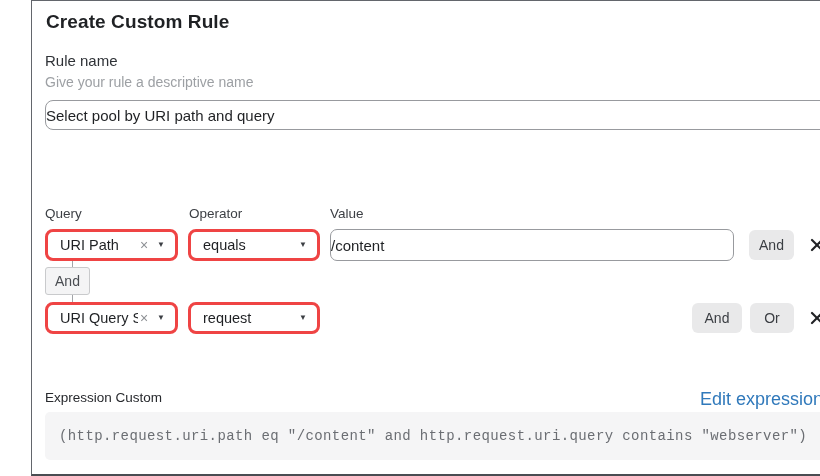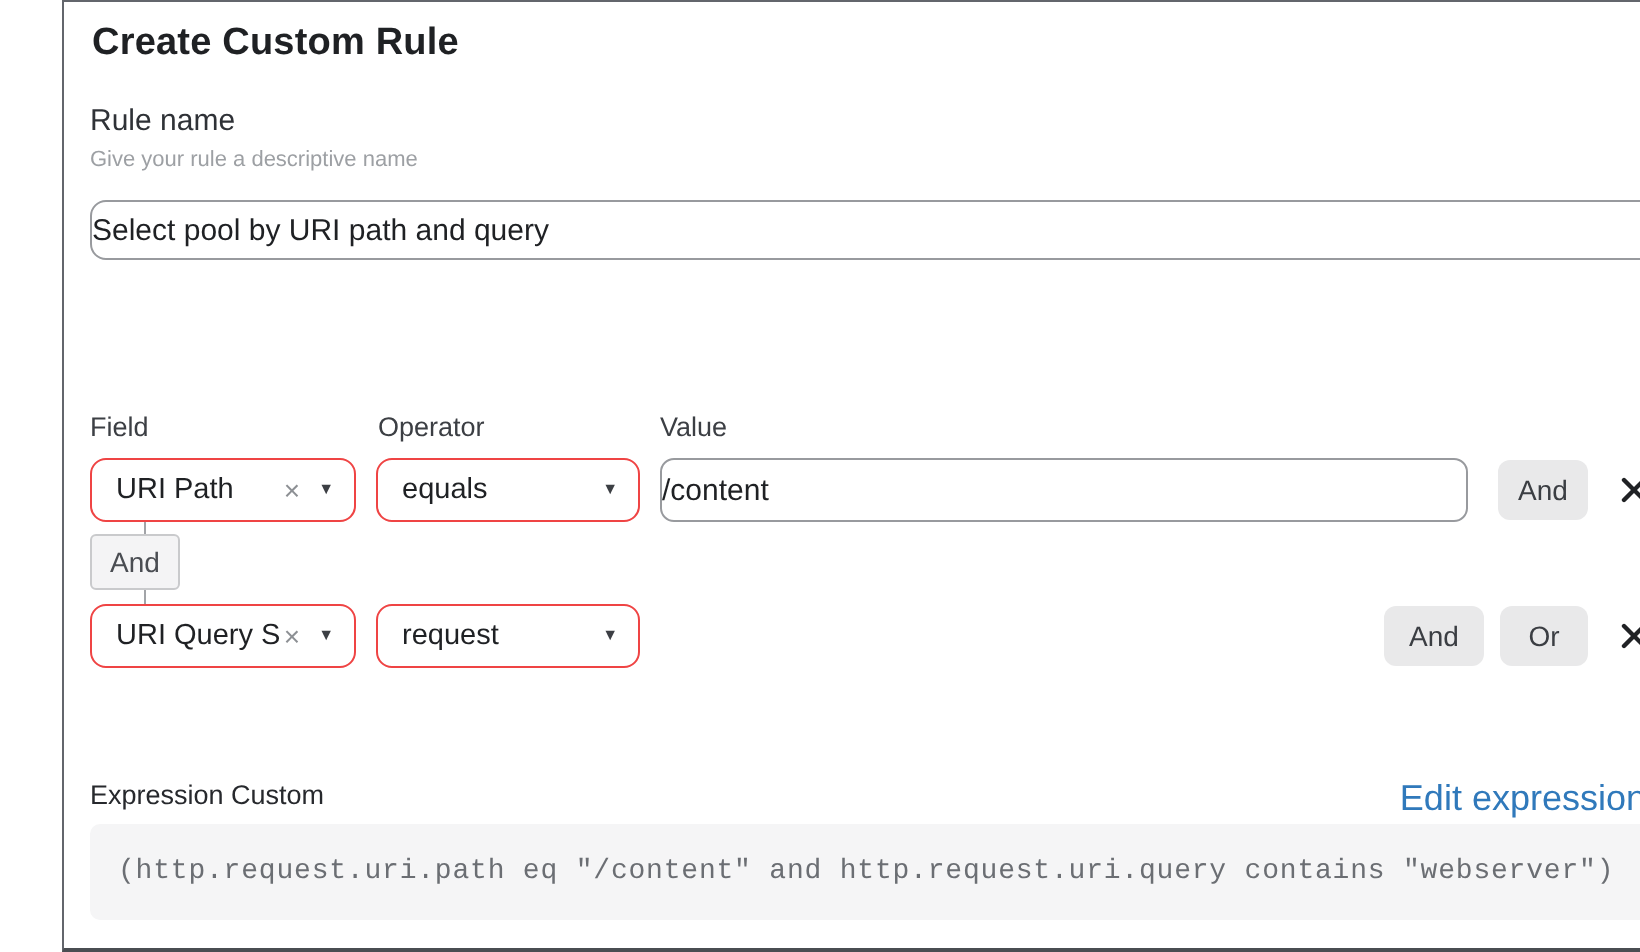--- a/index.html
+++ b/index.html
@@ -21,41 +21,41 @@
     font-size:19px; line-height:26px; font-weight:700; color:#1f2124;
     letter-spacing:.1px;
   }
   .close-btn{
     position:absolute; right:11px; top:9px;
     width:20px; height:20px; background:none; border:none; cursor:pointer;
     display:flex; align-items:center; justify-content:center;
   }
 
   .field-label{ position:absolute; left:13px; font-size:15px; color:#2f3237; }
-  .hint{ position:absolute; left:13px; font-size:11px; color:#9da0a4; }
+  .hint{ position:absolute; left:13px; font-size:14px; color:#9da0a4; }
 
   .text-input{
     position:absolute;
     height:30px;
     border:1px solid #989a9e; border-radius:8px;
     font-family:"Liberation Sans","DejaVu Sans",sans-serif;
     font-size:15px; color:#1f2124;
     padding:0 0; background:#fff; outline:none;
   }
   .rule-input{ left:13px; top:99px; width:785px; }
 
   .match-heading{
     position:absolute; left:13px; top:172px;
     font-size:15px; font-weight:700; color:#1d1f22;
   }
   .col-label{ position:absolute; top:205px; font-size:13.5px; color:#3c3f44; }
 
   .select{
     position:absolute; height:32px;
-    border:1px solid #ef4444; border-radius:8px;
+    border:3px solid #ef4444; border-radius:8px;
     background:#fff; cursor:pointer;
     display:flex; align-items:center;
     padding:0 10px 0 12px;
     font-size:14.5px; color:#1f2124;
   }
   .select .lbl{ flex:1; white-space:nowrap; overflow:hidden; }
   .select .clear-x{ color:#8d9094; font-size:14px; margin:0 9px 0 6px; line-height:1; }
   .select .caret{ color:#3c3f44; font-size:8px; line-height:1; }
 
   .sel-field{ left:13px; width:133px; }
@@ -115,21 +115,21 @@
       <line class="x-svg" x1="2" y1="2" x2="13" y2="13"></line>
       <line class="x-svg" x1="13" y1="2" x2="2" y2="13"></line>
     </svg>
   </button>
 
   <div class="field-label" style="top:51px;">Rule name</div>
   <div class="hint" style="top:73px;">Give your rule a descriptive name</div>
   <input class="text-input rule-input" type="text" value="Select pool by URI path and query" style="">
 
 
-  <div class="col-label" style="left:13px;">Field</div>
+  <div class="col-label" style="left:13px;">Query</div>
   <div class="col-label" style="left:157px;">Operator</div>
   <div class="col-label" style="left:298px;">Value</div>
 
   <div class="row row1">
     <div class="select sel-field">
       <span class="lbl">URI Path</span>
       <span class="clear-x">×</span>
       <span class="caret">▼</span>
     </div>
     <div class="select sel-op">

